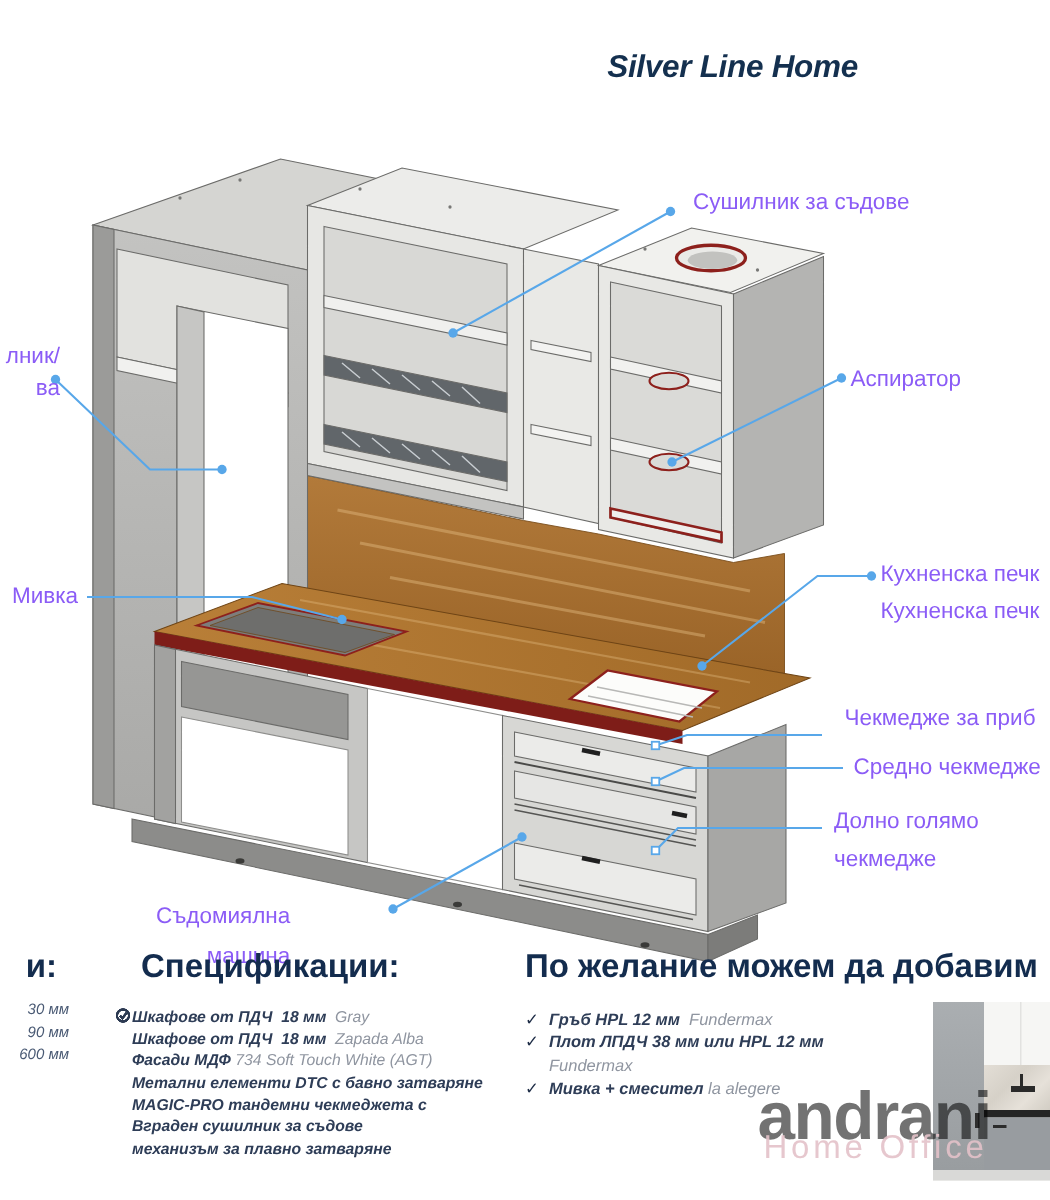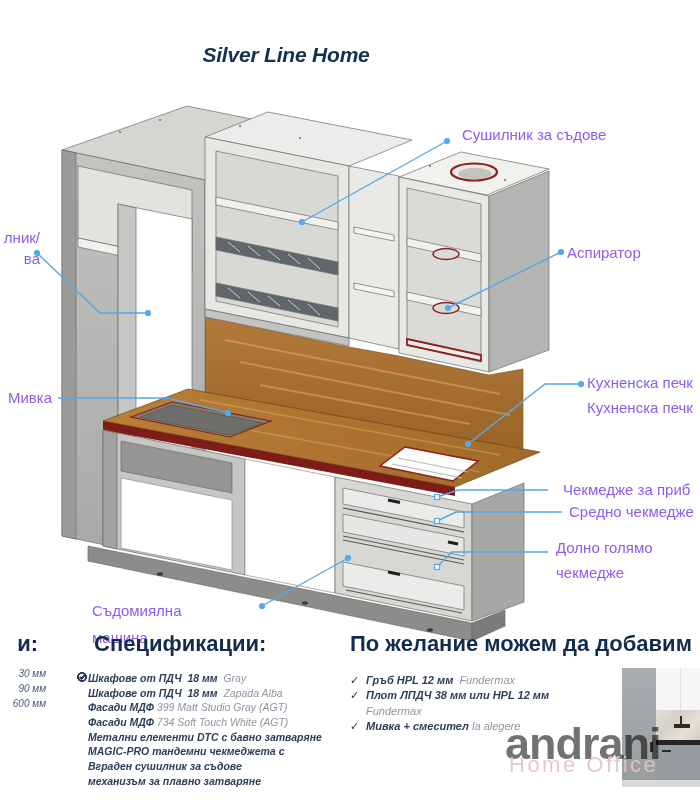--- a/index.html
+++ b/index.html
@@ -1,19 +1,19 @@
 <!DOCTYPE html>
 <html><head>
 <meta charset="utf-8">
 <style>
   html,body{margin:0;padding:0;}
   .stage{position:relative;width:700px;height:800px;overflow:hidden;background:#ffffff;
          font-family:"Liberation Sans","DejaVu Sans",sans-serif;}
   svg{position:absolute;left:0;top:0;}
-  .title{position:absolute;left:0;top:43px;width:572px;text-align:center;
+  .title{position:absolute;left:0;top:33px;width:572px;text-align:right;
          font-size:21px;font-weight:800;font-style:italic;color:#14304f;letter-spacing:-.2px;}
   .label{position:absolute;font-size:15px;color:#8b5cf6;white-space:nowrap;line-height:18px;}
   .label.two{line-height:25px;}
   .label.ra{text-align:right;}
   
   .dim-head{position:absolute;left:-36px;top:631px;width:74px;text-align:right;
             font-size:22px;font-weight:800;color:#132c4e;}
   .dim-items{position:absolute;left:-36px;top:666px;width:82px;text-align:right;
              font-size:10px;font-style:italic;color:#4a5a74;line-height:15px;}
   
@@ -190,32 +190,32 @@
   </svg>
 
   <div class="title">Silver Line Home</div>
 
   <div class="label" style="left:462px;top:126px;">Сушилник за съдове</div>
   <div class="label" style="left:567px;top:244px;">Аспиратор</div>
   <div class="label two" style="left:587px;top:370px;">
     <div>Кухненска печк</div>
     <div>Кухненска печк</div>
   </div>
-  <div class="label" style="left:563px;top:470px;margin-top:11px;">Чекмедже за приб</div>
+  <div class="label" style="left:563px;top:470px;">Чекмедже за приб</div>
   <div class="label" style="left:569px;top:503px;">Средно чекмедже</div>
   <div class="label two" style="left:556px;top:535px;">
     <div>Долно голямо</div>
     <div>чекмедже</div>
   </div>
   <div class="label ra" style="left:-12px;top:389px;width:64px;">Мивка</div>
   <div class="label ra" style="left:-14px;top:227px;width:54px;line-height:21px;">
     <div>лник/</div>
     <div>ва</div>
   </div>
-  <div class="label" style="left:92px;top:597px;line-height:27px;">
+  <div class="label" style="left:104px;top:597px;line-height:27px;text-align:right;">
     <div>Съдомиялна</div>
     <div>машина</div>
   </div>
 
   <div class="dim-head">и:</div>
   <div class="dim-items">
     <div>30 мм</div>
     <div>90 мм</div>
     <div>600 мм</div>
   </div>
@@ -232,29 +232,20 @@
       <span><span class="b">Шкафове от ПДЧ  18 мм</span><span class="r">  Gray</span></span>
     </div>
     <div class="srow">
       <span class="ck">
           <svg width="10" height="10">
             <circle cx="5" cy="5" r="4" fill="none" stroke="#2c3a52" stroke-width="1.2"></circle>
             <path d="M3,5.2 L4.6,6.8 L7.4,3.2" fill="none" stroke="#2c3a52" stroke-width="1.3"></path>
           </svg>
         </span>
       <span><span class="b">Шкафове от ПДЧ  18 мм</span><span class="r">  Zapada Alba</span></span>
-    </div>
-    <div class="srow">
-      <span class="ck">
-          <svg width="10" height="10">
-            <circle cx="5" cy="5" r="4" fill="none" stroke="#2c3a52" stroke-width="1.2"></circle>
-            <path d="M3,5.2 L4.6,6.8 L7.4,3.2" fill="none" stroke="#2c3a52" stroke-width="1.3"></path>
-          </svg>
-        </span>
-      <span><span class="b">Фасади МДФ</span><span class="r"> 399 Matt Studio Gray (AGT)</span></span>
     </div>
     <div class="srow">
       <span class="ck">
           <svg width="10" height="10">
             <circle cx="5" cy="5" r="4" fill="none" stroke="#2c3a52" stroke-width="1.2"></circle>
             <path d="M3,5.2 L4.6,6.8 L7.4,3.2" fill="none" stroke="#2c3a52" stroke-width="1.3"></path>
           </svg>
         </span>
       <span><span class="b">Фасади МДФ</span><span class="r"> 734 Soft Touch White (AGT)</span></span>
     </div>

